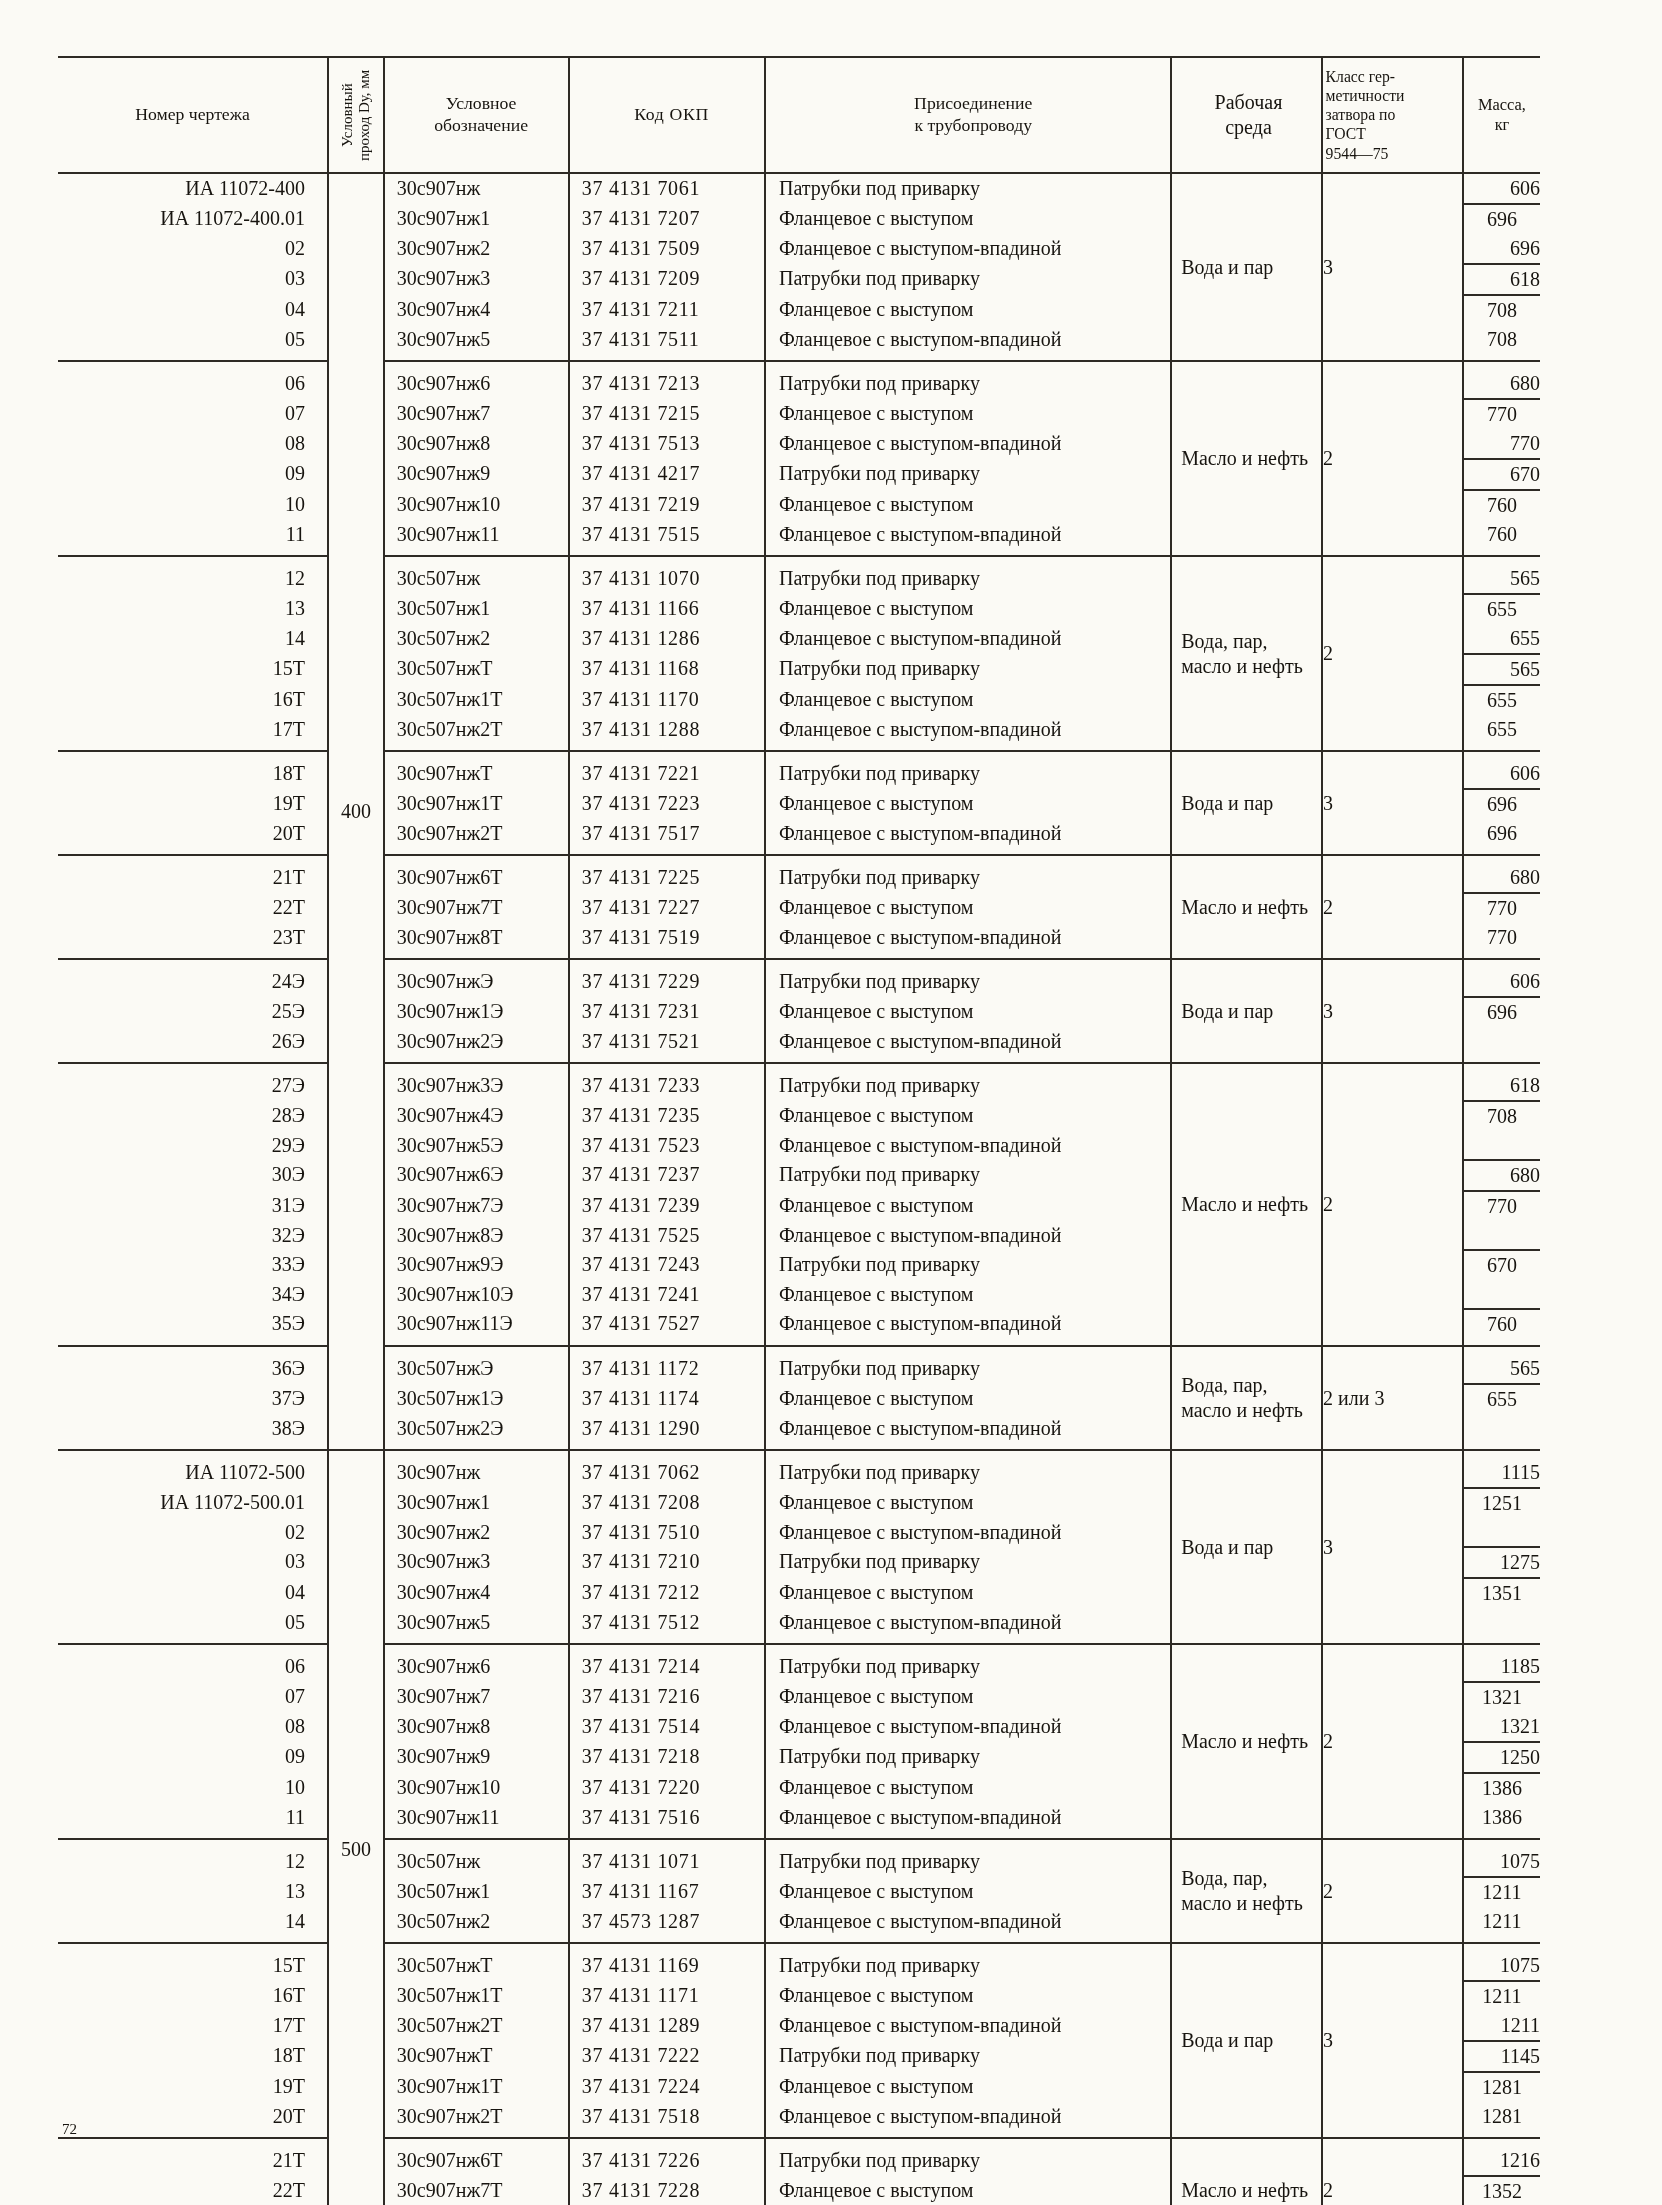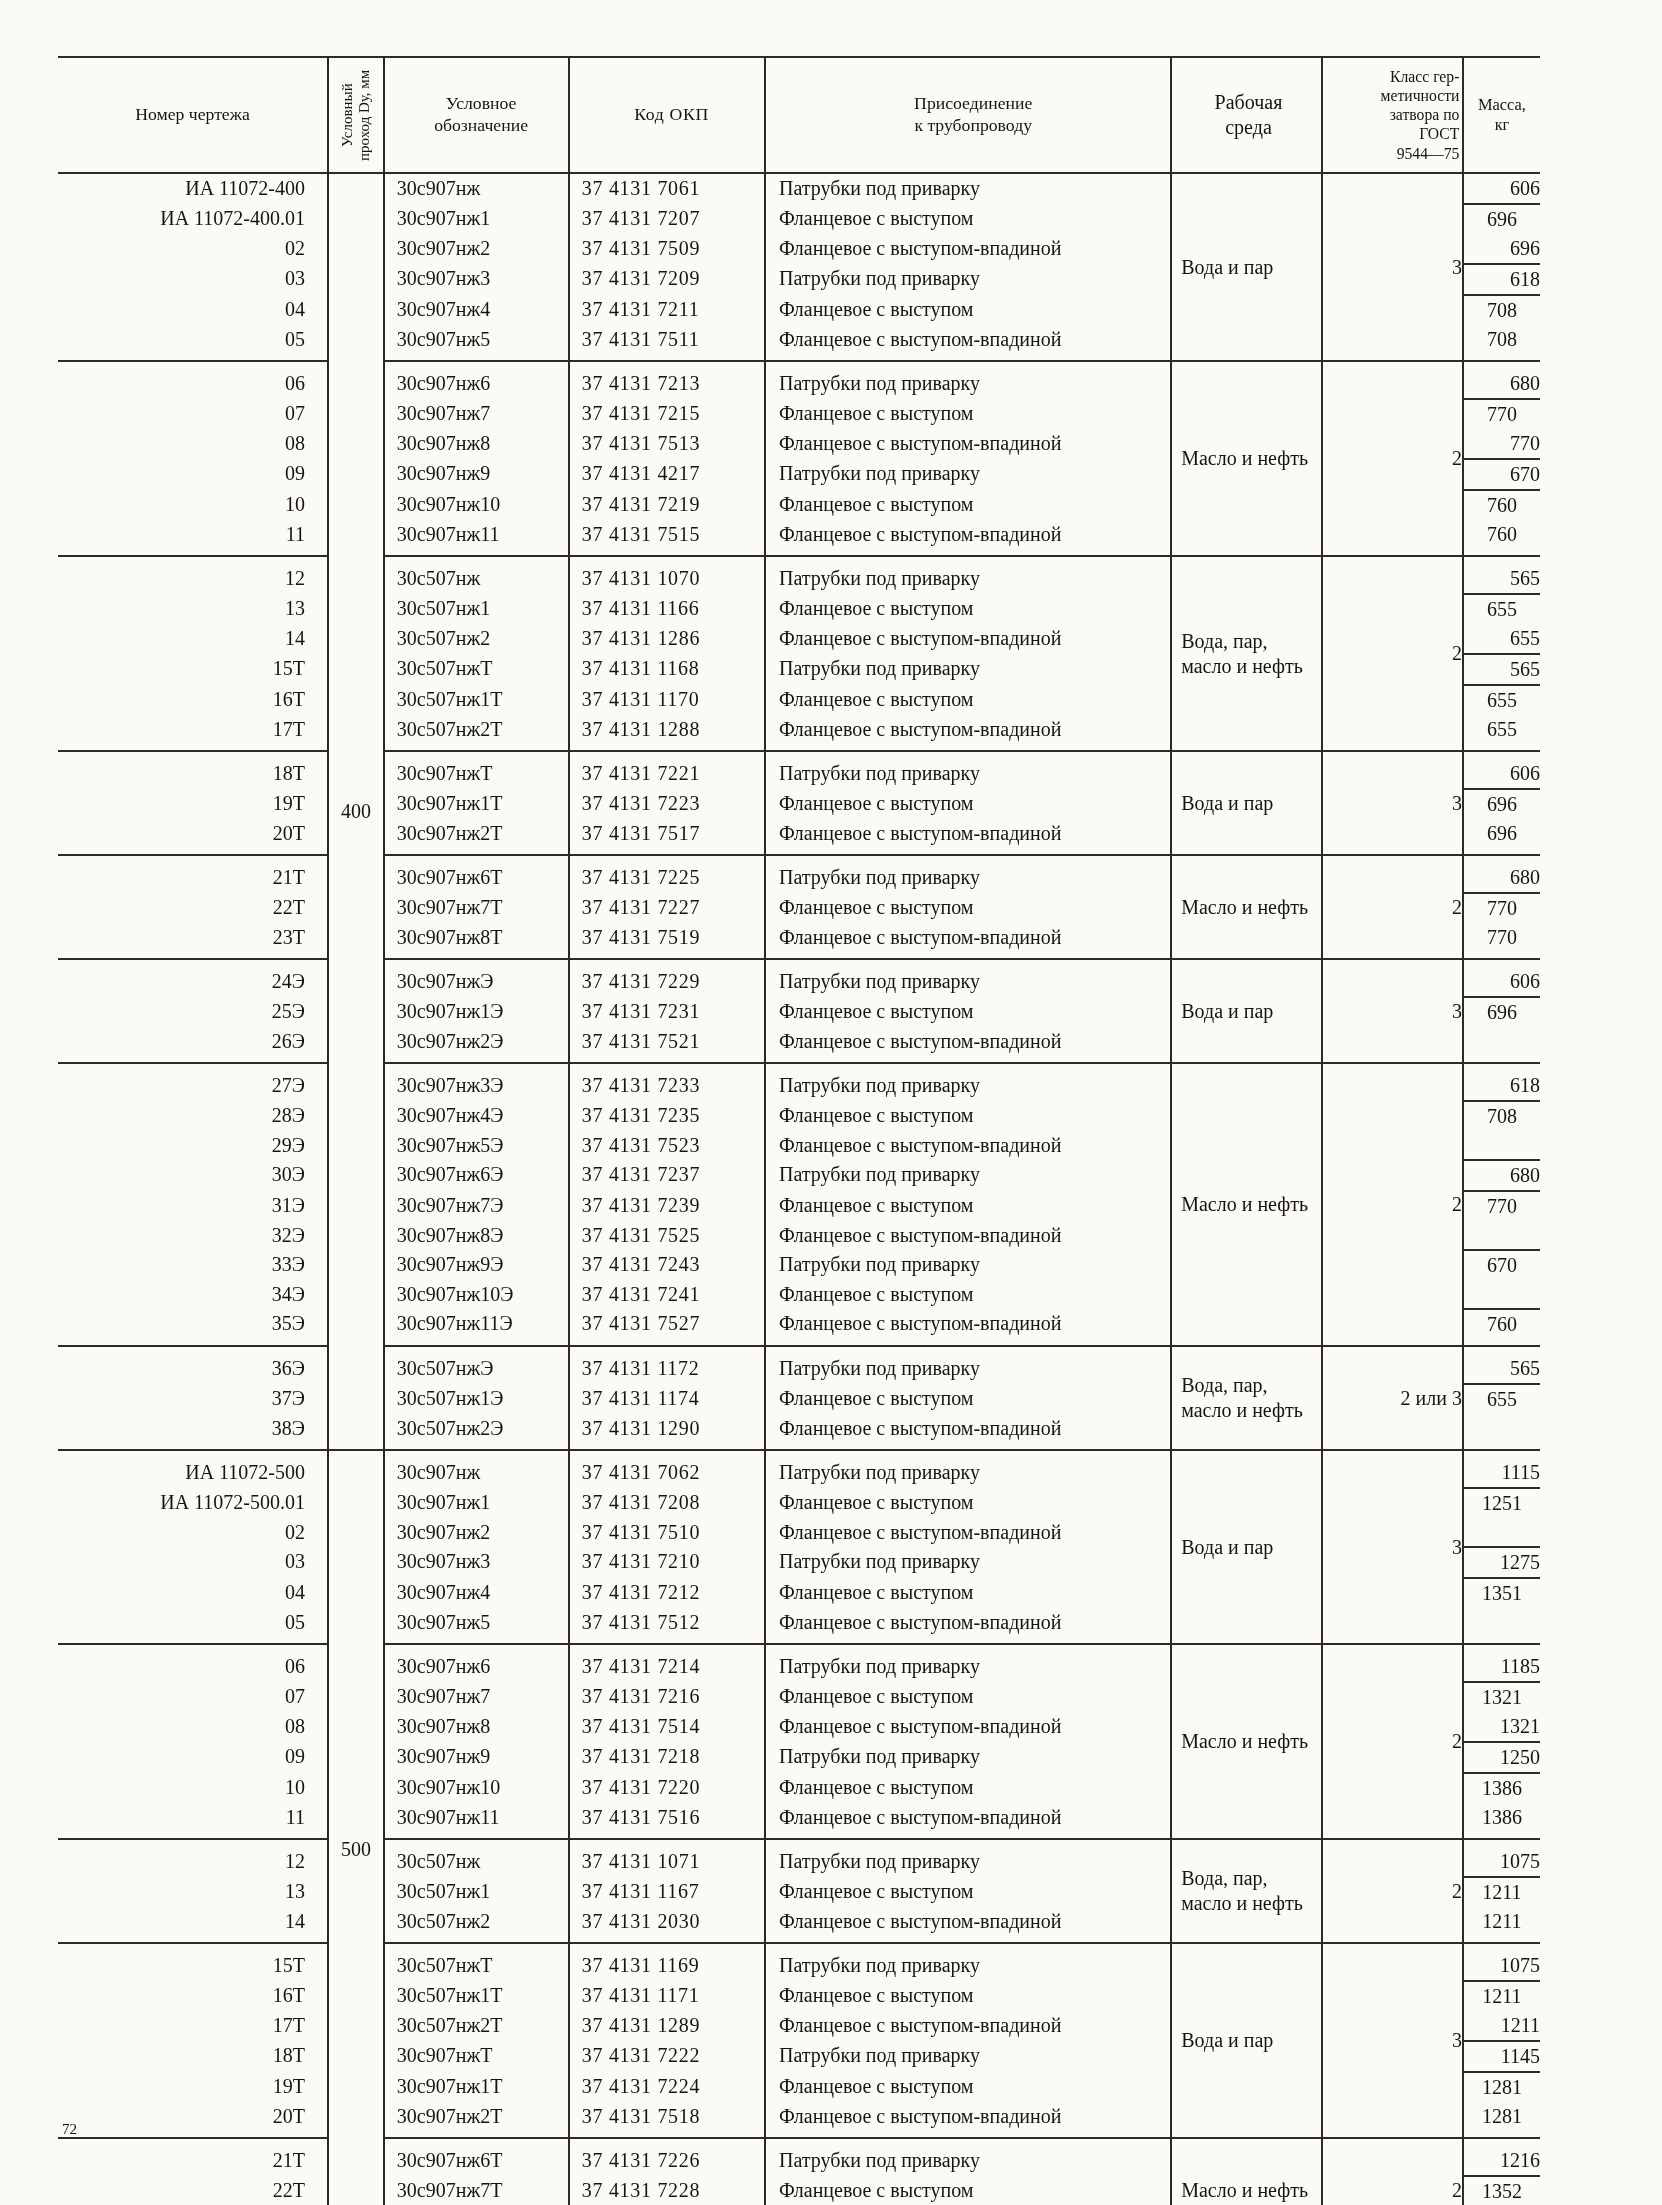--- a/index.html
+++ b/index.html
@@ -30,21 +30,21 @@
   
   .col-dy,.col-des,.col-code,.col-conn,.col-med,.col-cls,.col-mass{
     border-left:2px solid #2e2a25;
   }
   .col-num{text-align:right;padding-right:22px;}
   .col-dy{text-align:center;vertical-align:middle;font-size:20px;}
   .col-des{padding-left:11.8px;}
   .col-code{padding-left:11.8px;letter-spacing:0.7px;}
   .col-conn{padding-left:13px;}
   .col-med{padding-left:9.2px;vertical-align:middle;font-size:20px;line-height:25px;padding-right:5.2px;margin-left:35px;}
-  .col-cls{text-align:right;vertical-align:middle;}
+  .col-cls{text-align:left;vertical-align:middle;}
   .col-mass{text-align:center;}
   .g-top{border-top:2px solid #2e2a25;padding-top:6.5px;}
   td.g-top.col-med,td.g-top.col-cls{padding-top:0;}
   .g-bot{padding-bottom:6.5px;}
   .mass-line{border-bottom:2px solid #2e2a25;text-align:right;}
   .h-class{font-size:15.7px;}
   .h-mass{font-size:16.4px;margin-left:45px;}
   .vert{
     writing-mode:vertical-rl;
     transform:rotate(180deg);
@@ -486,21 +486,21 @@
         <tr>
           <td class="col-num">13</td>
           <td class="col-des">30с507нж1</td>
           <td class="col-code">37 4131 1167</td>
           <td class="col-conn">Фланцевое с выступом</td>
           <td class="col-mass">1211</td>
         </tr>
         <tr>
           <td class="col-num g-bot">14</td>
           <td class="col-des g-bot">30с507нж2</td>
-          <td class="col-code g-bot">37 4131 2030</td>
+          <td class="col-code g-bot">37 4573 1287</td>
           <td class="col-conn g-bot">Фланцевое с выступом-впадиной</td>
           <td class="col-mass g-bot">1211</td>
         </tr>
         <tr>
           <td class="col-num g-top">15Т</td>
           <td class="col-des g-top">30с507нжТ</td>
           <td class="col-code g-top">37 4131 1169</td>
           <td class="col-conn g-top">Патрубки под приварку</td>
           <td class="col-med g-top" rowspan="6">Вода и пар</td>
           <td class="col-cls g-top" rowspan="6">3</td>

